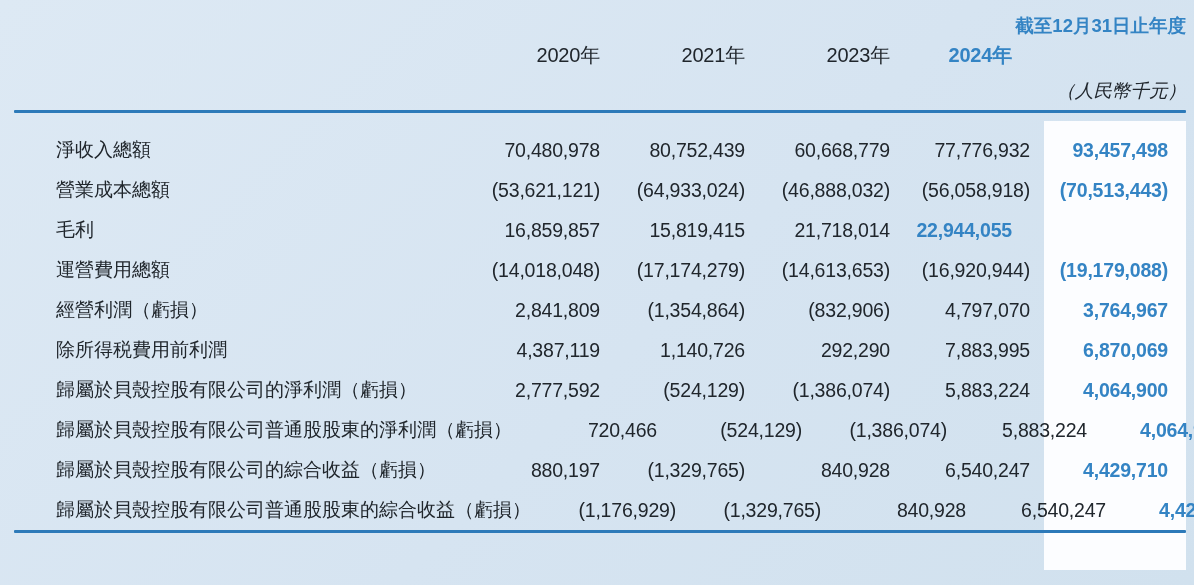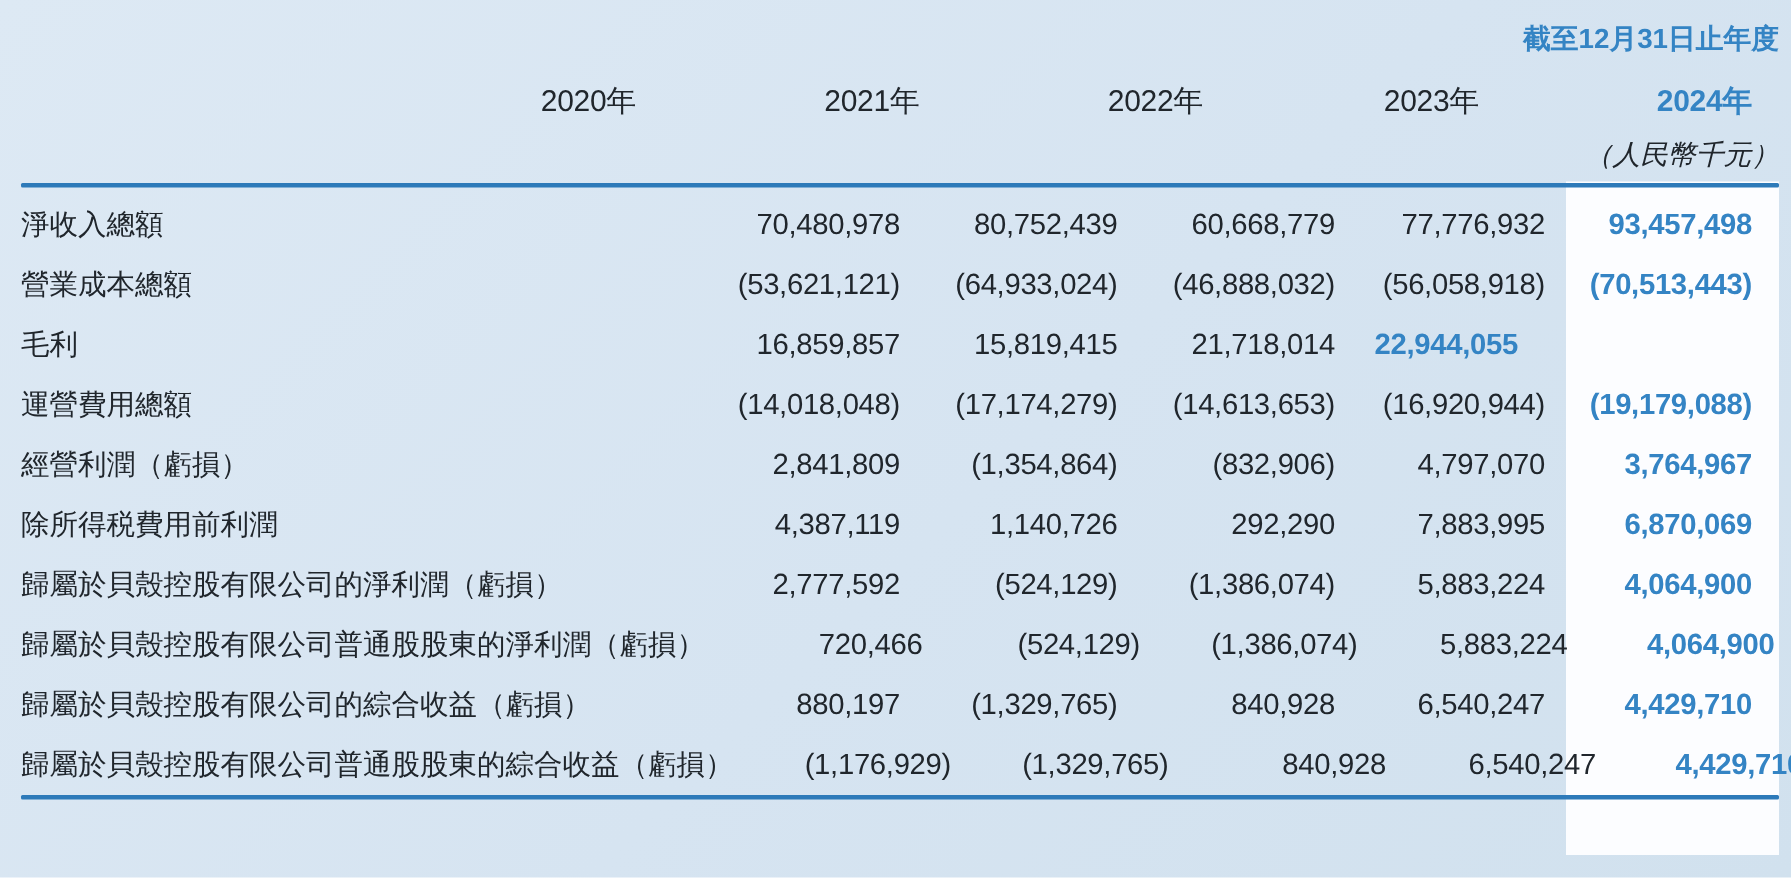--- a/index.html
+++ b/index.html
@@ -29,45 +29,44 @@
   }
   .cell { white-space:nowrap; }
   .num { text-align:right; font-size:19.5px; letter-spacing:-0.2px; }
   .grid > .cell:last-child { padding-right:18px; }
   .label { font-size:19px; }
   .accent { color:#3484c4; font-weight:700; }
   .rule { height:3px; background:#2d7ab9; border-radius:1px; }
   
   .title-row { padding-top:12px; height:26px; }
   .span-center { grid-column:2 / 7; text-align:right; font-size:18.5px; padding-right:0 !important; }
-  .years-row { margin-top:16px; height:26px;gap:44px; }
+  .years-row { margin-top:4px; height:26px; }
   .year { font-size:20px; }
   .unit-row { margin-top:9px; height:26px;font-style:italic; }
   .header-rule { margin-top:7px; }
   
-  .data-area { padding-top:5px; }
+  .data-area { padding-top:17px;margin-left:42px; }
   .row { height:40px; }
 </style>
 </head>
 <body>
 
 <div class="page">
   <div class="hl-band"></div>
   <div class="content">
 
     <div class="grid title-row">
       <div class="cell"></div>
       <div class="cell span-center accent">截至12月31日止年度</div>
     </div>
 
     <div class="grid years-row">
       <div class="cell label"></div>
       <div class="cell num year">2020年</div>
       <div class="cell num year">2021年</div>
-      <div class="cell num year">2022年</div>
       <div class="cell num year">2023年</div>
       <div class="cell num year accent">2024年</div>
     </div>
 
     <div class="grid unit-row">
       <div class="cell"></div>
       <div class="cell span-center">（人民幣千元）</div>
     </div>
 
     <div class="rule header-rule"></div>

